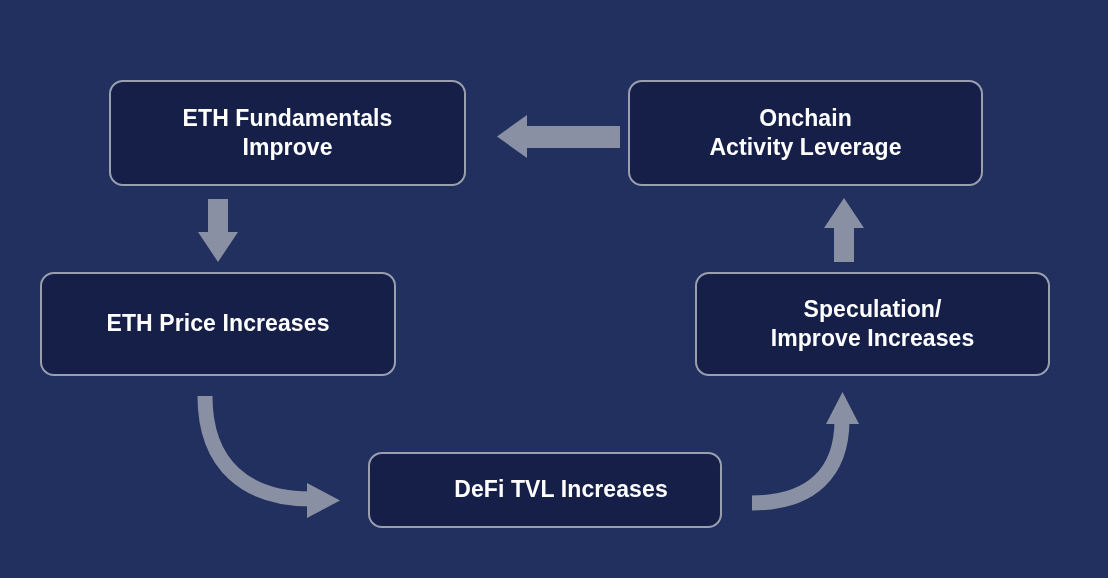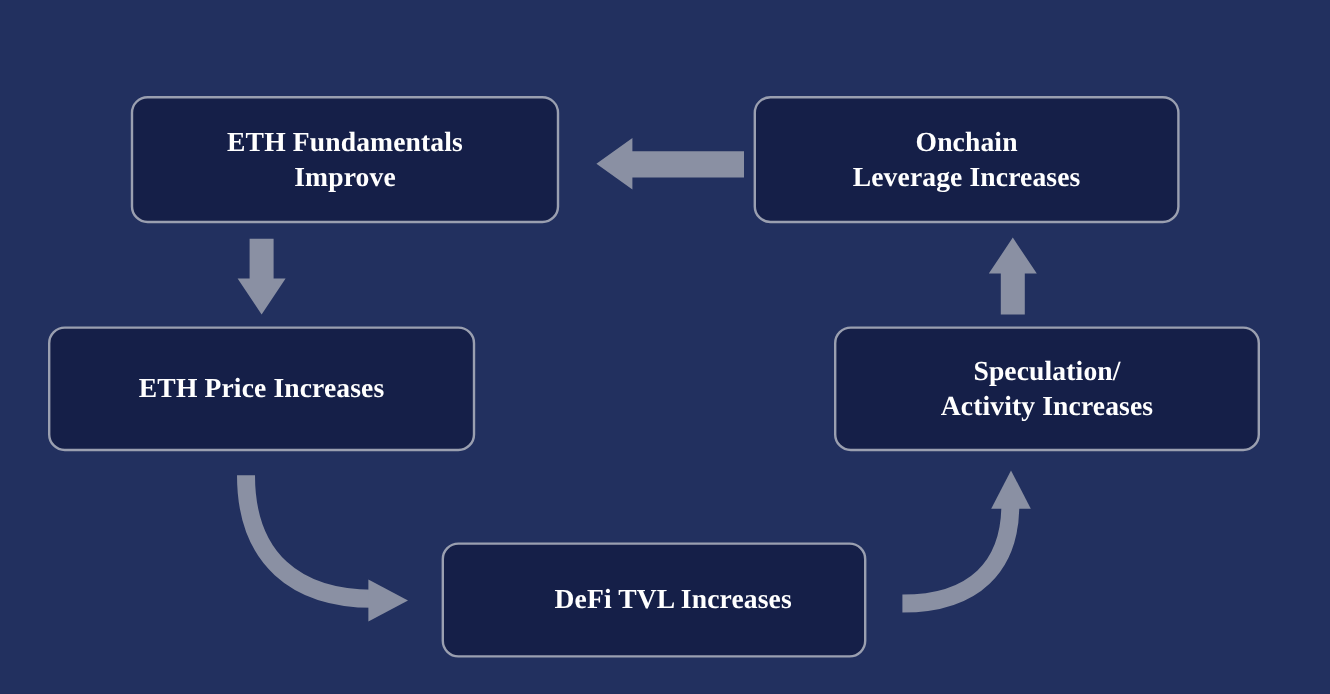--- a/index.html
+++ b/index.html
@@ -6,21 +6,21 @@
     margin: 0;
     padding: 0;
     background: #22305f;
   }
   #canvas {
     position: relative;
     width: 1108px;
     height: 578px;
     background: #22305f;
     overflow: hidden;
-    font-family: Liberation Serif, serif;
+    font-family: Liberation Sans, sans-serif;
   }
   .node {
     position: absolute;
     box-sizing: border-box;
     background: #151f48;
     border: 2px solid #9a9fb0;
     border-radius: 14px;
     display: flex;
     align-items: center;
     justify-content: center;
@@ -75,29 +75,29 @@
     </g>
   </svg>
 
   <div class="node" style="left:109px; top:80px; width:357px; height:106px;">
     <span class="node-label">ETH Fundamentals
 Improve</span>
   </div>
 
   <div class="node" style="left:628px; top:80px; width:355px; height:106px;">
     <span class="node-label">Onchain
-Leverage Increases</span>
+Activity Leverage</span>
   </div>
 
   <div class="node" style="left:40px; top:272px; width:356px; height:104px;justify-content:center;">
     <span class="node-label">ETH Price Increases</span>
   </div>
 
   <div class="node" style="left:695px; top:272px; width:355px; height:104px;">
     <span class="node-label">Speculation/
-Activity Increases</span>
+Improve Increases</span>
   </div>
 
-  <div class="node" style="left:368px; top:452px; width:354px; height:96px;padding-left:44px;">
+  <div class="node" style="left:368px; top:452px; width:354px; height:76px;padding-left:44px;">
     <span class="node-label">DeFi TVL Increases</span>
   </div>
 
 </div>
 
 </body></html>

